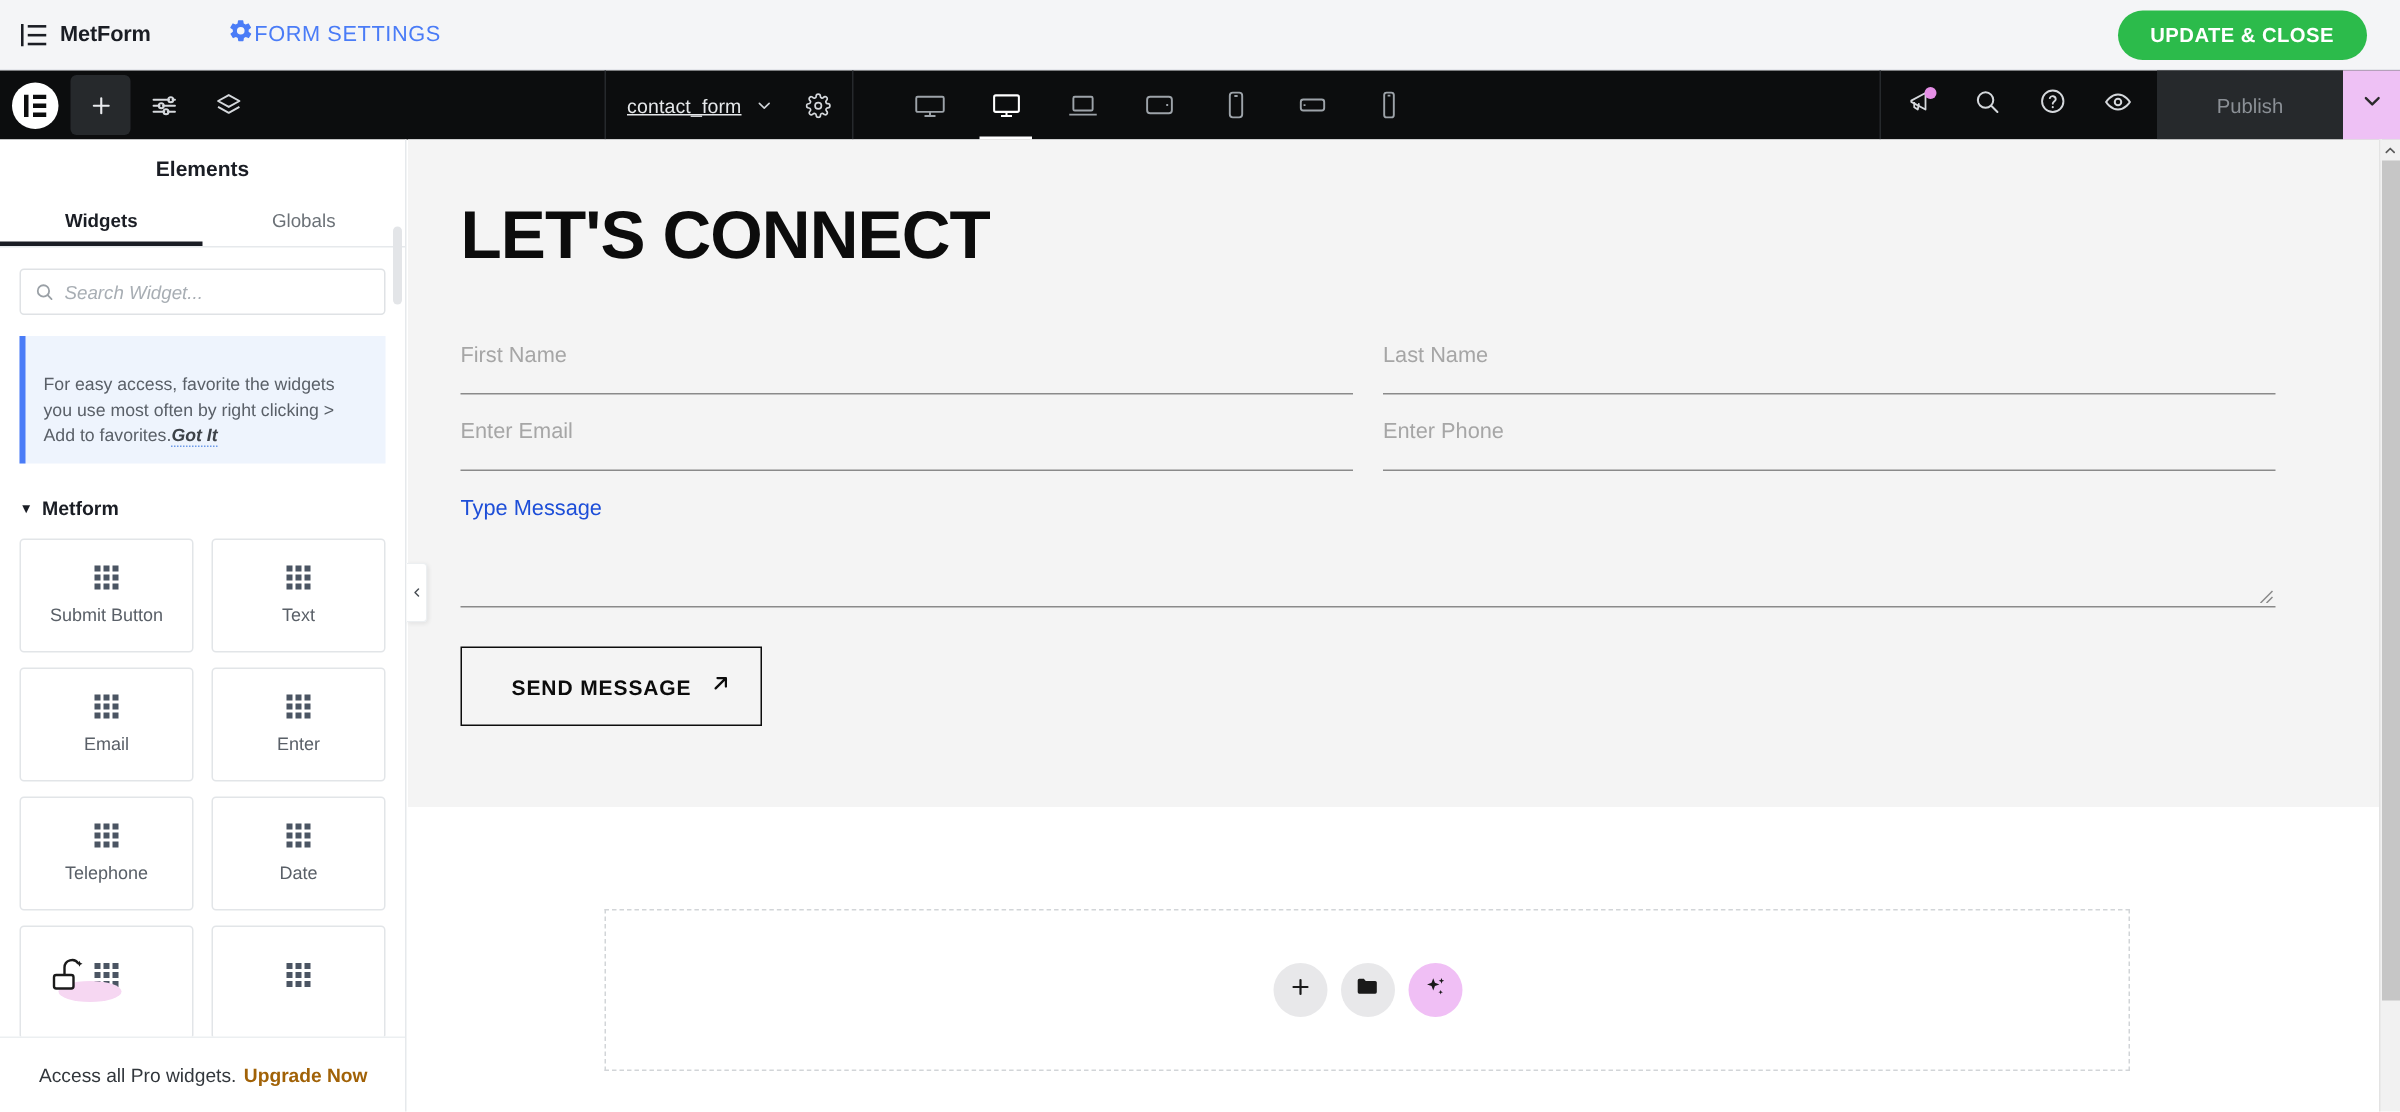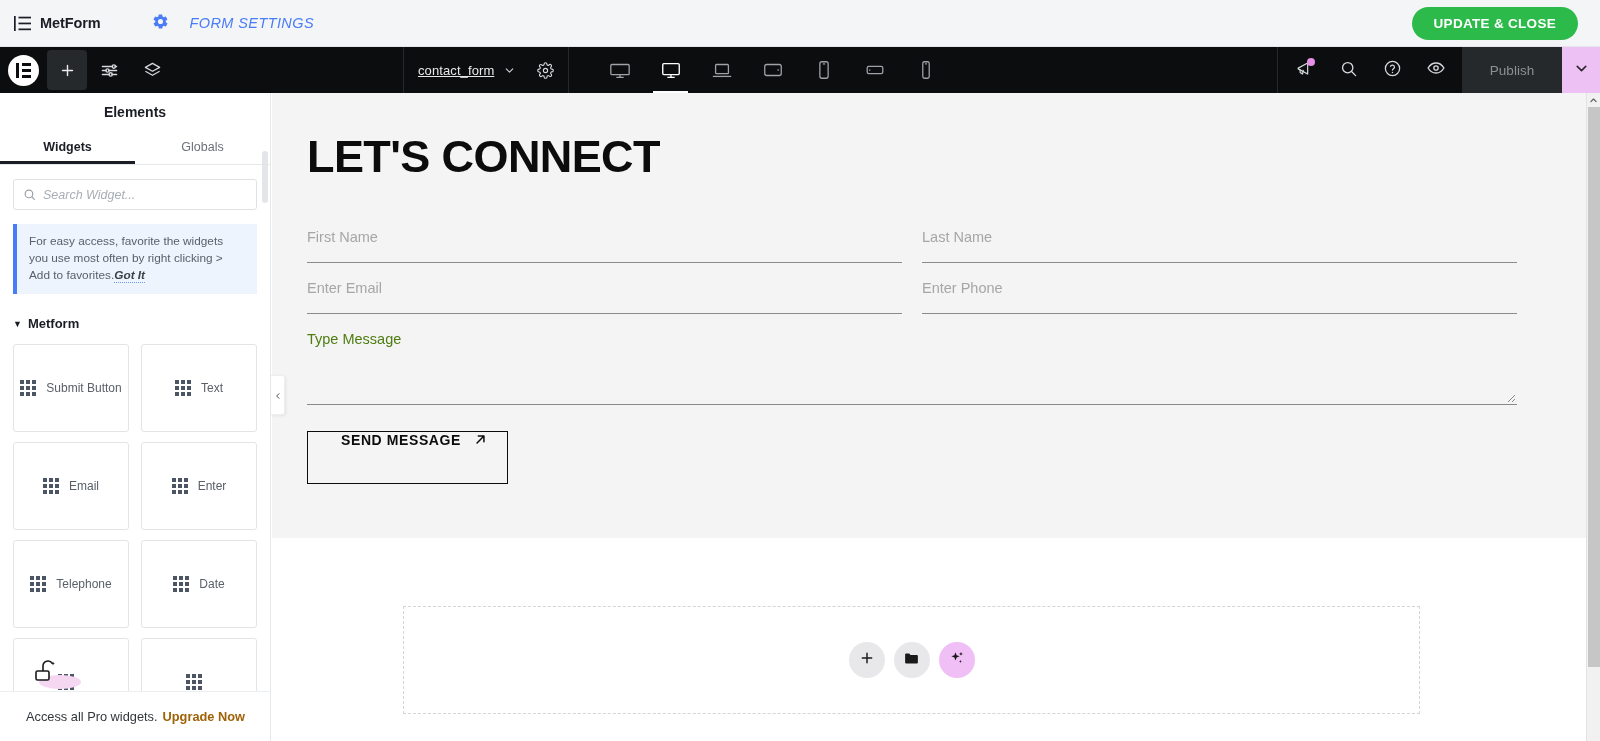--- a/index.html
+++ b/index.html
@@ -19,22 +19,22 @@
   }
   #metform-brand {
     display: flex; align-items: center; gap: 9px;
     margin-left: 14px;
   }
   .mf-logo-icon { width: 17px; height: 15px; display: block; }
   #metform-brand .brand-text {
     font-size: 14.5px; font-weight: 700; color: #1a1d24; letter-spacing: -0.1px;
   }
   #form-settings-btn {
-    display: flex; align-items: center; gap: 21px;
-    margin-left: 51px; cursor: pointer; font-style: italic;
+    display: flex; align-items: center; gap: 1px;
+    margin-left: 51px; cursor: pointer;
   }
   #form-settings-btn .fs-label {
     font-size: 14.5px; font-weight: 500; color: #4a7cf7; letter-spacing: 0.4px;
   }
   #update-close-btn {
     position: absolute; right: 22px; top: 7px;
     height: 33px; padding: 0 22px;
     background: #2cbb4b; color: #fff;
     border: none; border-radius: 17px;
     font-family: "Liberation Sans", sans-serif;
@@ -92,21 +92,21 @@
   .tb-r-icon {
     width: 44px; height: 46px; display: flex; align-items: center; justify-content: center;
     cursor: pointer; color: #d5d8dc; position: relative;
   }
   .notif-dot {
     position: absolute; top: 11px; right: 11px;
     width: 8px; height: 8px; border-radius: 50%; background: #e68fe6;
   }
   #publish-btn {
     background: #26292c; color: #8b9096;
-    width: 100px; height: 46px;
+    width: 124px; height: 46px;
     display: flex; align-items: center; justify-content: center;
     font-size: 13.5px; cursor: pointer;
   }
   #publish-caret {
     background: #eec1f5; width: 38px; height: 46px;
     display: flex; align-items: center; justify-content: center;
     cursor: pointer; color: #2a2a2a;
   }
 
   
@@ -141,40 +141,40 @@
   #widget-search input {
     border: none; outline: none; flex: 1; height: 100%;
     font-family: "Liberation Sans", sans-serif;
     font-size: 12.5px; font-style: italic; color: #3a3f44;
     background: transparent;
   }
   #widget-search input::placeholder { color: #a8aeb4; font-style: italic; }
   #fav-notice {
     margin: 14px 13px 0;
     background: #eef4fd; border-left: 4px solid #4a7cf7;
-    padding: 9px 12px 11px 12px;
+    padding: 24px 12px 11px 12px;
     font-size: 11.8px; line-height: 1.42; color: #5a6068;
   }
   #fav-notice .got-it {
     font-weight: 700; font-style: italic; color: #3d4248;
     border-bottom: 1px dotted #6d9ae8; cursor: pointer;
   }
   #cat-header {
     margin: 22px 13px 0; display: flex; align-items: center; gap: 6px;
     cursor: pointer;
   }
   #cat-header .caret { color: #1a1d24; font-size: 9px; }
   #cat-header .cat-name { font-size: 13px; font-weight: 700; color: #1a1d24; }
   #widget-grid {
     margin: 13px 13px 0; display: grid;
     grid-template-columns: 1fr 1fr; gap: 10px 12px;
   }
   .widget-card {
-    height: 88px; border: 1px solid #e2e5e8; border-radius: 3px;
-    display: flex; flex-direction: row; align-items: center; justify-content: center;
+    height: 76px; border: 1px solid #e2e5e8; border-radius: 3px;
+    display: flex; flex-direction: column; align-items: center; justify-content: center;
     gap: 10px; cursor: move; background: #fff; position: relative;
   }
   .widget-card .w-label { font-size: 12px; color: #5a6068; }
   .grid9 {
     display: grid; grid-template-columns: repeat(3, 4px); grid-template-rows: repeat(3, 4px);
     gap: 2px;
   }
   .grid9 i { display: block; width: 4px; height: 4px; background: #4b5563; }
   .lock-illu { position: absolute; left: 18px; top: 16px; }
   #panel-footer {
@@ -224,31 +224,31 @@
   #f-first { left: 35px; top: 118px; width: 595px; }
   #f-last  { left: 650px; top: 118px; width: 595px; }
   #f-email { left: 35px; top: 169px; width: 595px; }
   #f-phone { left: 650px; top: 169px; width: 595px; }
   #f-msg {
     position: absolute; left: 35px; top: 220px; width: 1210px; height: 92px;
     border-bottom: 1px solid #8a8a8a;
   }
   #f-msg .ph {
     position: absolute; left: 0; top: 18px;
-    font-size: 14.5px; color: #4d7c0f;
+    font-size: 14.5px; color: #1d4ed8;
   }
   #msg-resize {
     position: absolute; right: 1px; bottom: 2px; width: 12px; height: 12px;
     overflow: hidden;
   }
   #send-btn {
     position: absolute; left: 35px; top: 338px;
     width: 201px; height: 53px;
     border: 1px solid #0c0c0c; background: transparent;
-    display: flex; align-items: flex-start; gap: 12px;
+    display: flex; align-items: center; gap: 12px;
     padding-left: 33px;
     cursor: pointer;
   }
   #send-btn .sb-label {
     font-size: 14px; font-weight: 700; color: #0c0c0c; letter-spacing: 0.6px;
   }
   #dropzone {
     position: absolute; left: 131px; top: 513px;
     width: 1017px; height: 108px;
     border: 1px dashed #d2d5d8;

